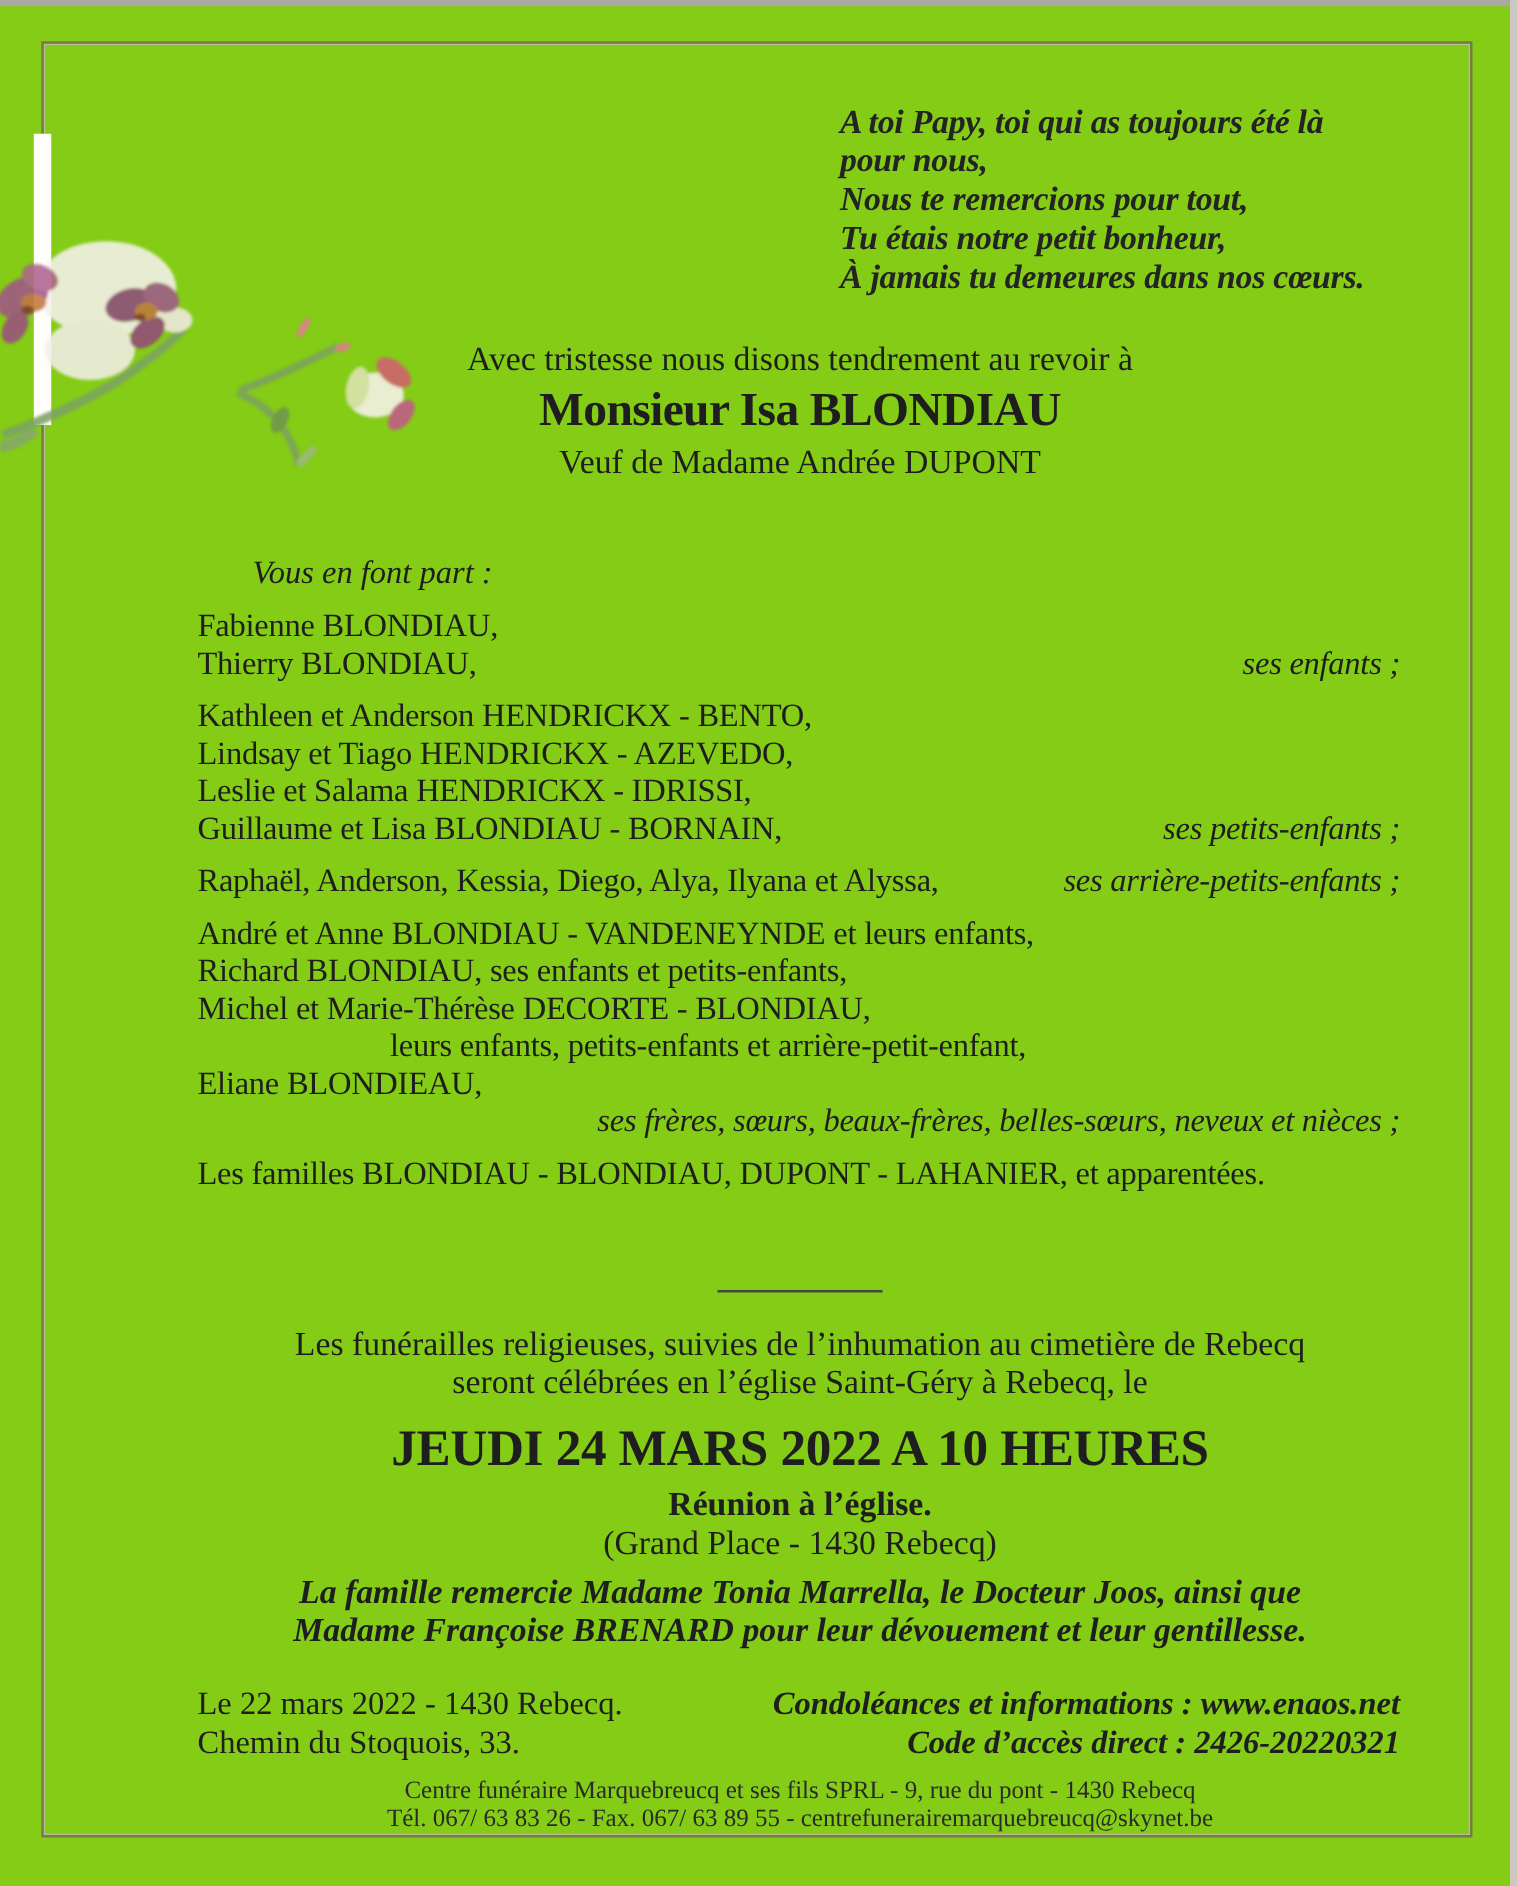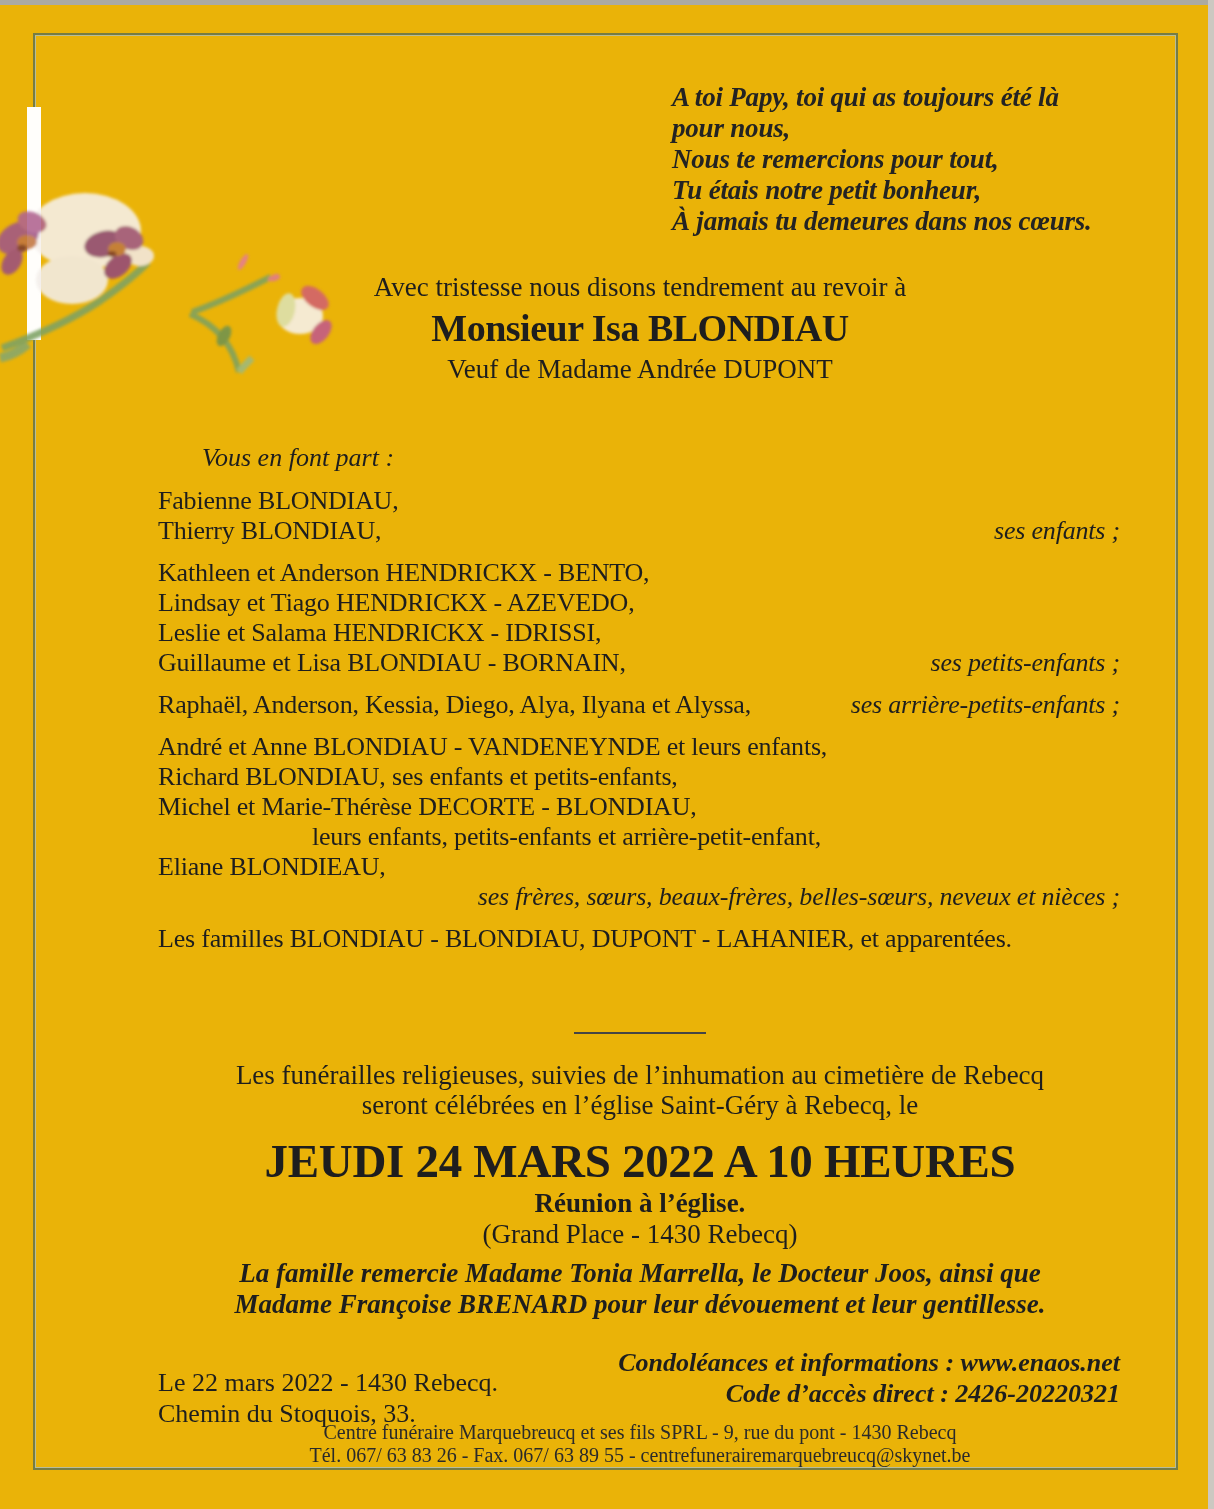--- a/index.html
+++ b/index.html
@@ -1,19 +1,19 @@
 <!DOCTYPE html>
 <html><head>
 <meta charset="utf-8">
 <style>
   html,body{margin:0;padding:0;background:#ffffff;}
   .page{
     position:relative;
     width:1214px;height:1509px;
-    background:#eab308;
+    background:#84cc16;
     font-family:"Liberation Serif","DejaVu Serif",serif;
     color:#1e1e1e;
     overflow:hidden;
   }
   
   .scan-top{position:absolute;left:0;top:0;width:1214px;height:5px;background:#abab a3;background:#abaaa2;}
   .scan-right{position:absolute;right:0;top:0;width:6px;height:1509px;background:#ccc8c1;}
   
   .frame{
     position:absolute;left:33px;top:33px;width:1141px;height:1433px;
@@ -37,26 +37,26 @@
 
   .family{left:158px;top:486px;width:962px;font-size:26px;letter-spacing:-0.2px;}
   .fam-row{display:flex;justify-content:space-between;align-items:baseline;line-height:30px;}
   .fam-row.gap{margin-top:12px;}
   .fam-name{white-space:pre;}
   .fam-name.indent{padding-left:154px;}
   .fam-label{font-style:italic;margin-left:auto;text-align:right;}
 
   .divider{left:574px;top:1032px;width:132px;height:2px;background:#454545;}
   .ceremony{top:1060px;font-size:27px;line-height:30px;}
-  .datetime{top:1134px;font-size:47px;font-weight:700;letter-spacing:-0.3px;}
+  .datetime{top:1134px;font-size:41px;font-weight:700;letter-spacing:-0.3px;}
   .meeting{top:1188px;font-size:27px;font-weight:700;}
   .meeting-place{top:1219px;font-size:27px;}
   .thanks{top:1258px;font-size:27px;line-height:31px;font-style:italic;font-weight:700;}
 
-  .issue{left:158px;top:1347px;font-size:26px;line-height:31px;margin-top:20px;}
+  .issue{left:158px;top:1347px;font-size:26px;line-height:31px;}
   .condolences{left:158px;top:1347px;width:962px;text-align:right;font-size:26px;line-height:31px;font-style:italic;font-weight:700;}
   .footer{left:158px;top:1421px;width:964px;text-align:center;font-size:20px;line-height:23px;color:#2a2a2a;}
 </style>
 </head>
 <body>
 
 <div class="page">
 
   <div class="scan-top"></div>
   <div class="scan-right"></div>

